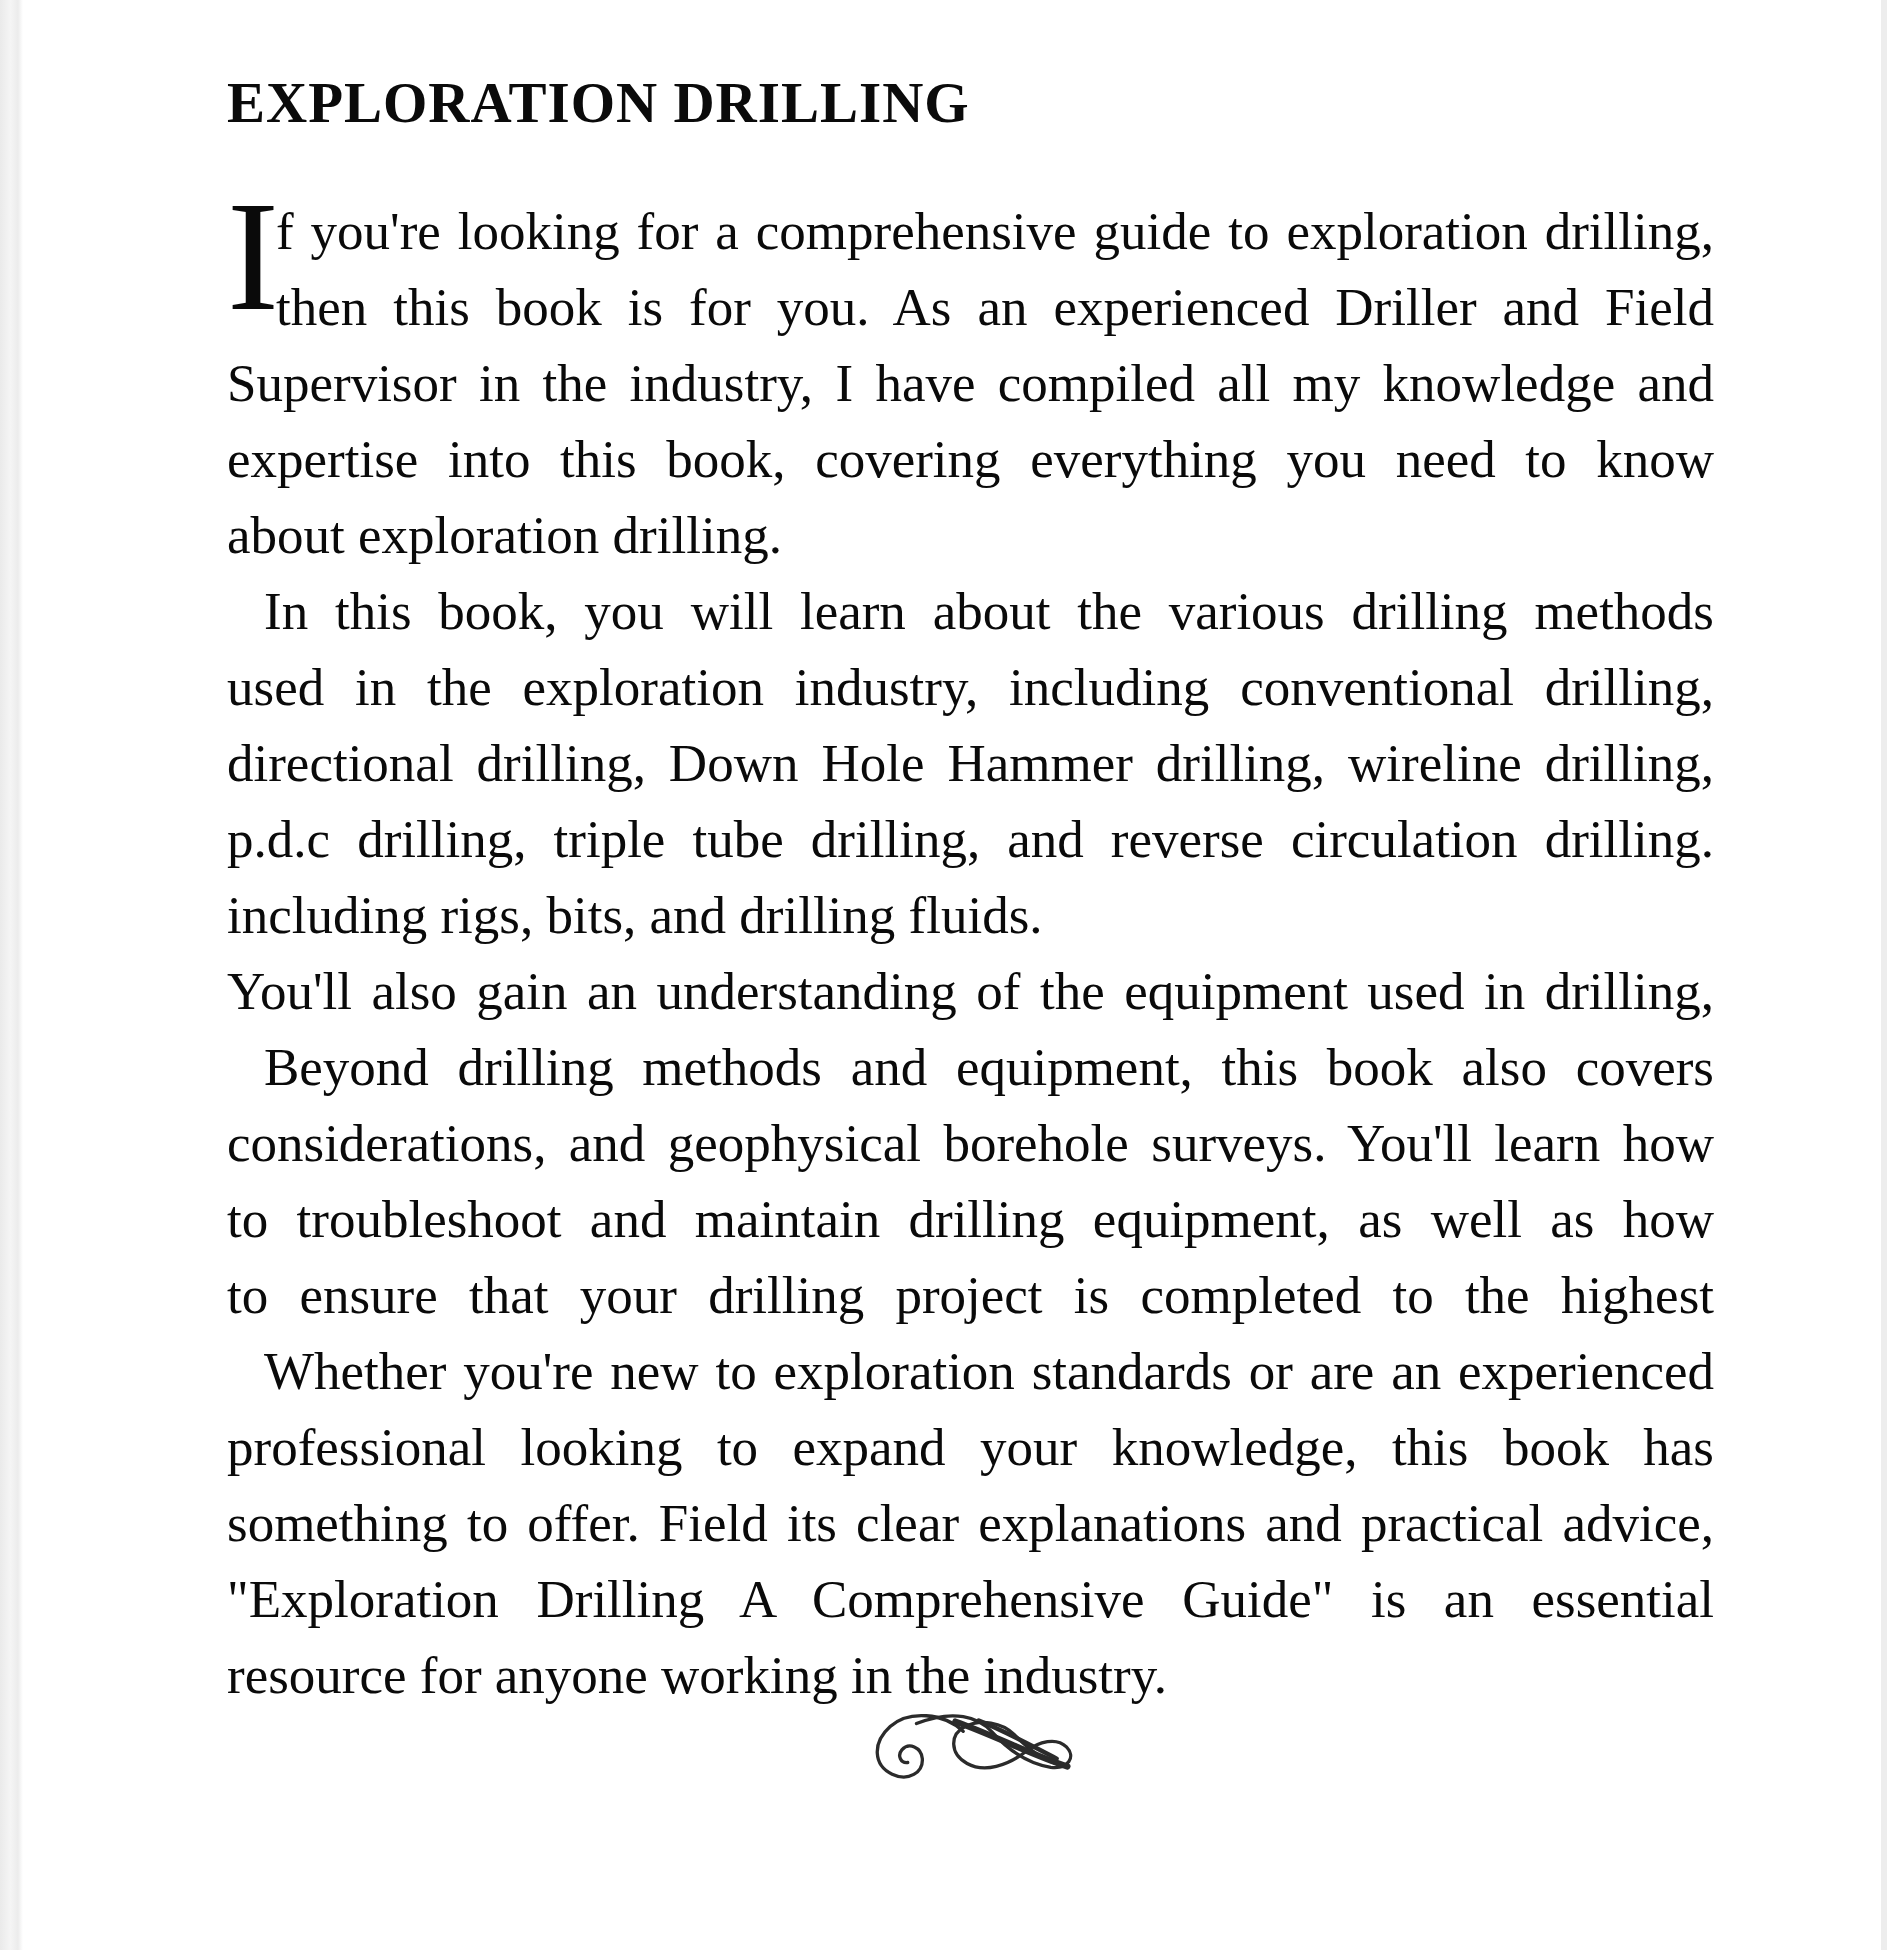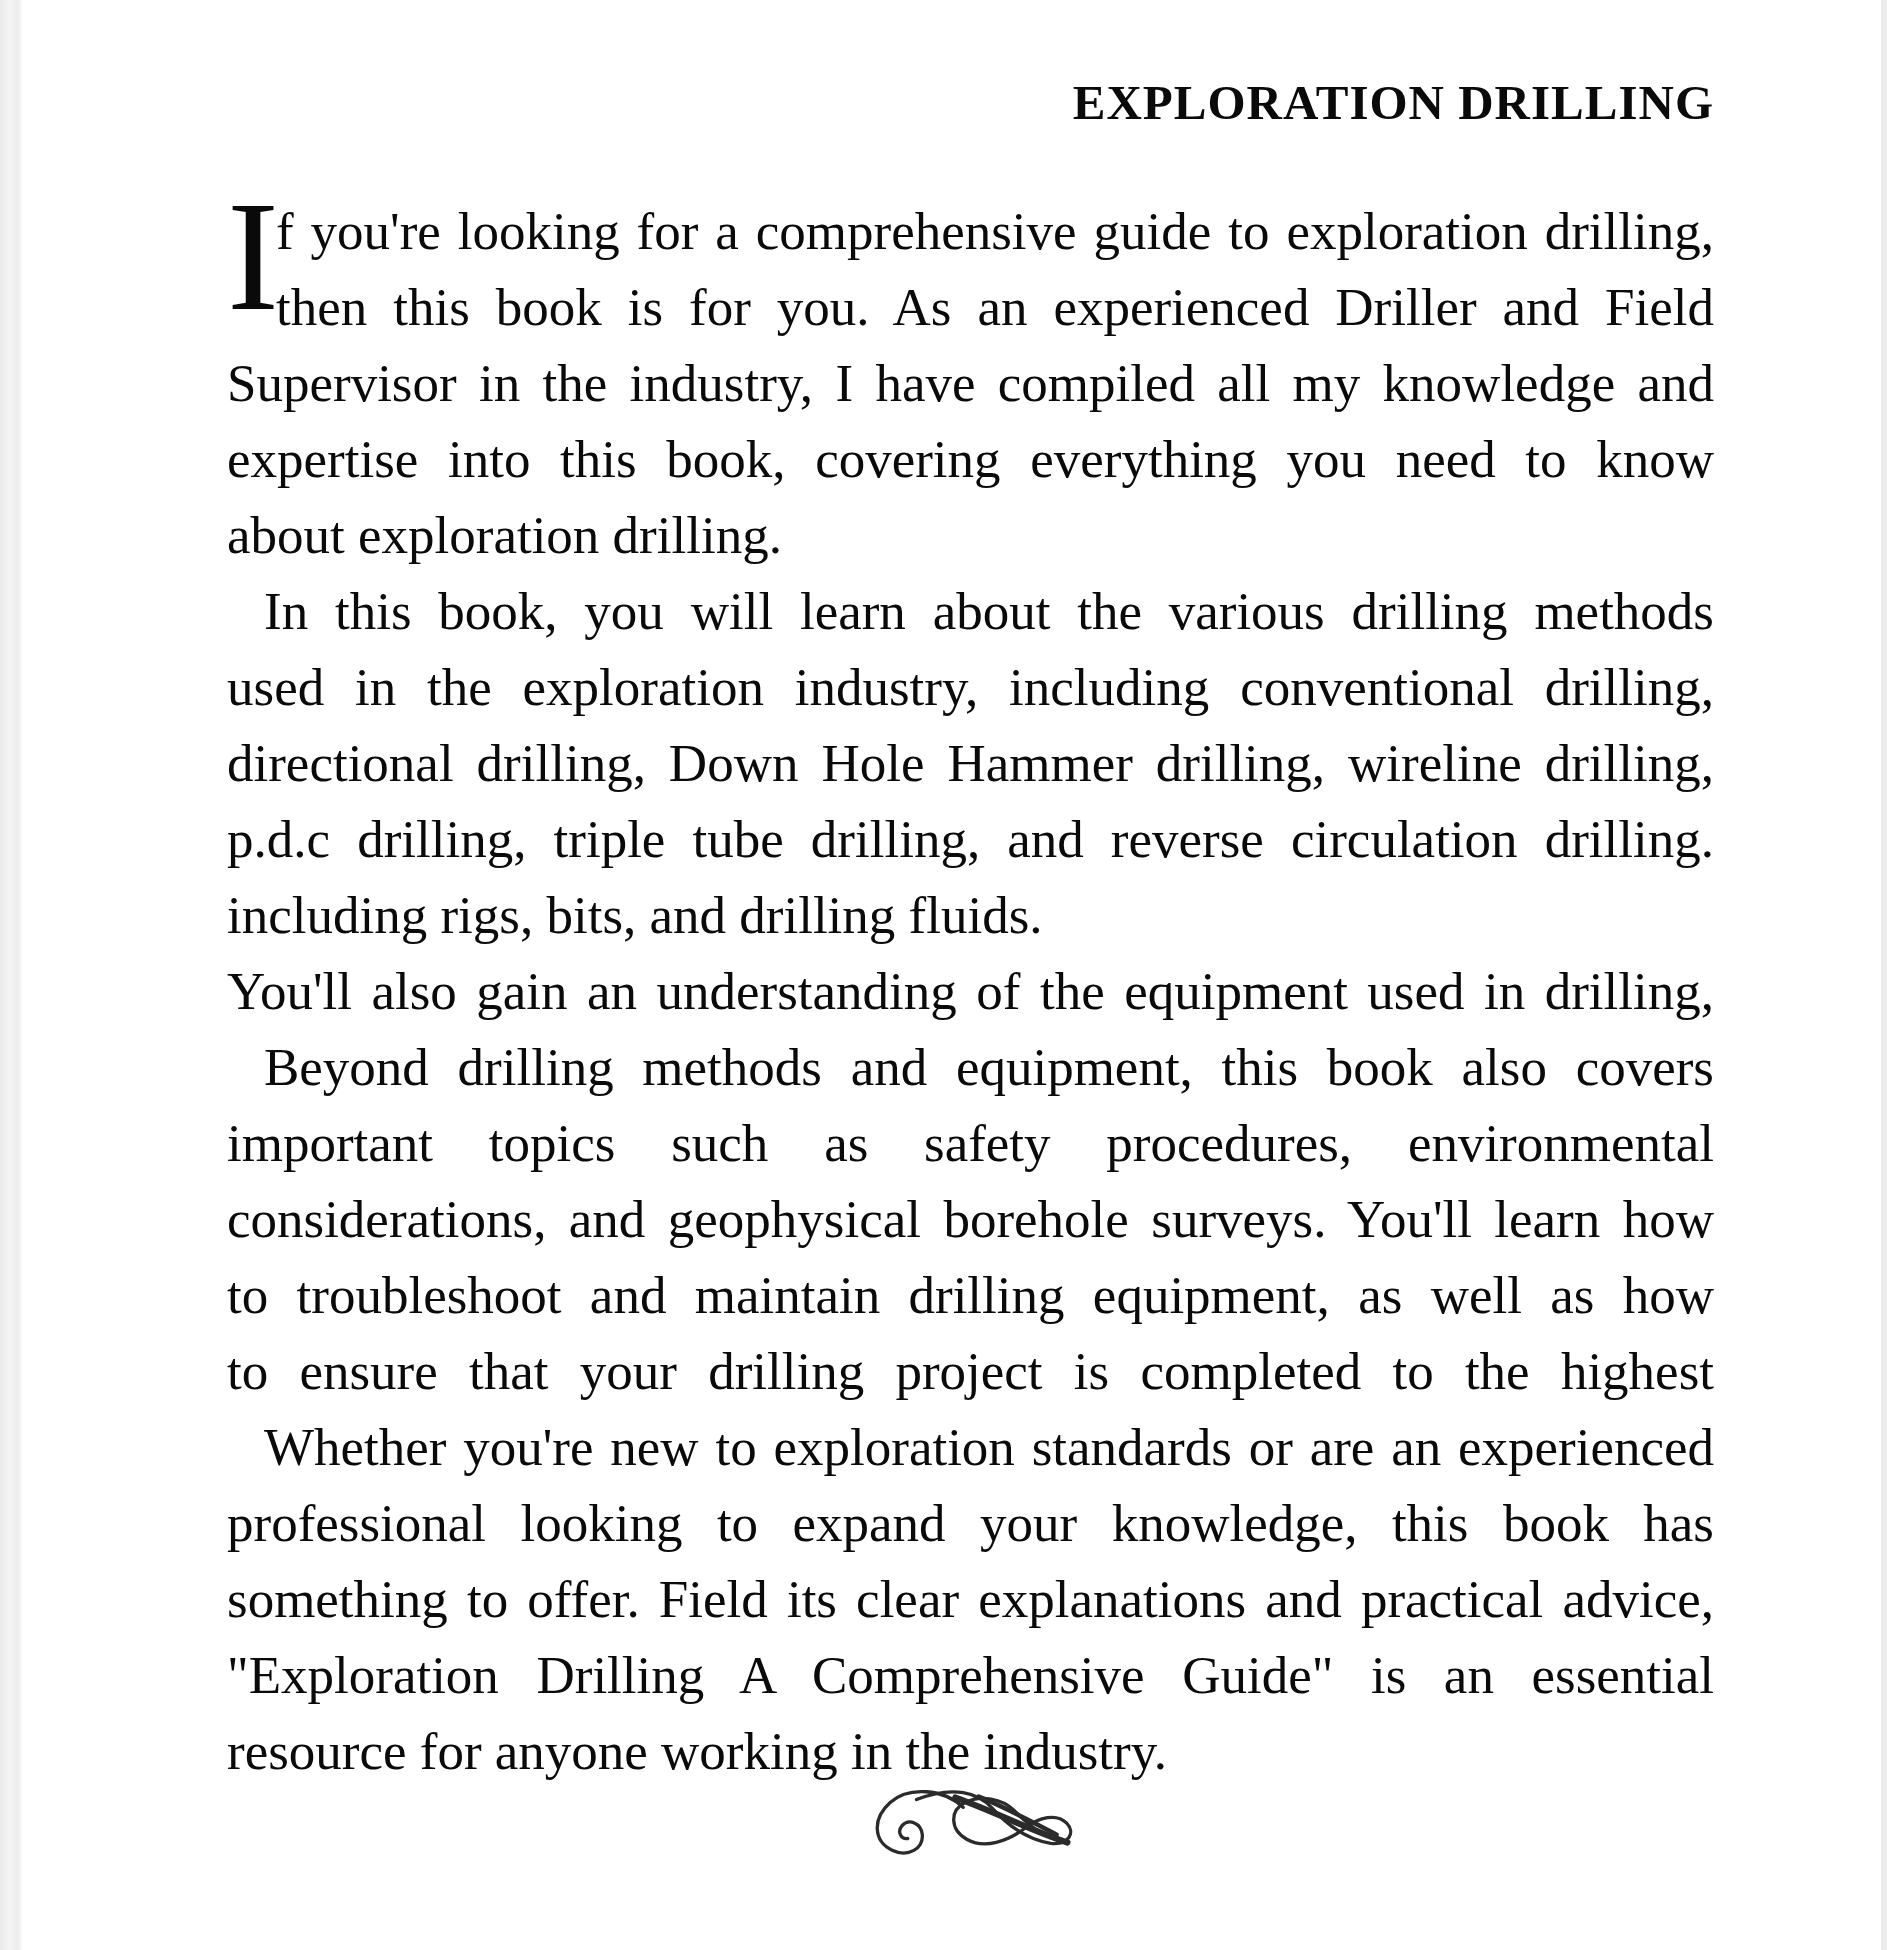--- a/index.html
+++ b/index.html
@@ -17,23 +17,23 @@
   }
   .edge-right {
     position:absolute; right:0; top:0; width:5.9px; height:1950px;
     background:#ededed;
   }
   .content {
     position:absolute; left:227px; top:0; width:1487px;
   }
   .page-title {
     margin:78px 0 0 0;
-    font-size:49px; line-height:49px;
+    font-size:57px; line-height:49px;
     font-weight:bold;
-    text-align:right;
+    text-align:left;
     letter-spacing:1px;
   }
   .body-text {
     position:relative;
     margin-top:66px;
     font-size:53px;
   }
   .line {
     height:76px; line-height:76px;
     text-align:justify;
@@ -71,21 +71,20 @@
         <div class="line">Supervisor in the industry, I have compiled all my knowledge and</div>
         <div class="line">expertise into this book, covering everything you need to know</div>
         <div class="line last">about exploration drilling.</div>
         <div class="line indent">In this book, you will learn about the various drilling methods</div>
         <div class="line">used in the exploration industry, including conventional drilling,</div>
         <div class="line">directional drilling, Down Hole Hammer drilling, wireline drilling,</div>
         <div class="line">p.d.c drilling, triple tube drilling, and reverse circulation drilling.</div>
         <div class="line last">including rigs, bits, and drilling fluids.</div>
         <div class="line">You'll also gain an understanding of the equipment used in drilling,</div>
         <div class="line indent">Beyond drilling methods and equipment, this book also covers</div>
-        <div class="line">important topics such as safety procedures, environmental</div>
         <div class="line">considerations, and geophysical borehole surveys. You'll learn how</div>
         <div class="line">to troubleshoot and maintain drilling equipment, as well as how</div>
         <div class="line">to ensure that your drilling project is completed to the highest</div>
         <div class="line indent">Whether you're new to exploration standards or are an experienced</div>
         <div class="line">professional looking to expand your knowledge, this book has</div>
         <div class="line">something to offer. Field its clear explanations and practical advice,</div>
         <div class="line">"Exploration Drilling A Comprehensive Guide" is an essential</div>
         <div class="line last">resource for anyone working in the industry.</div>
       </div>
   </div>

